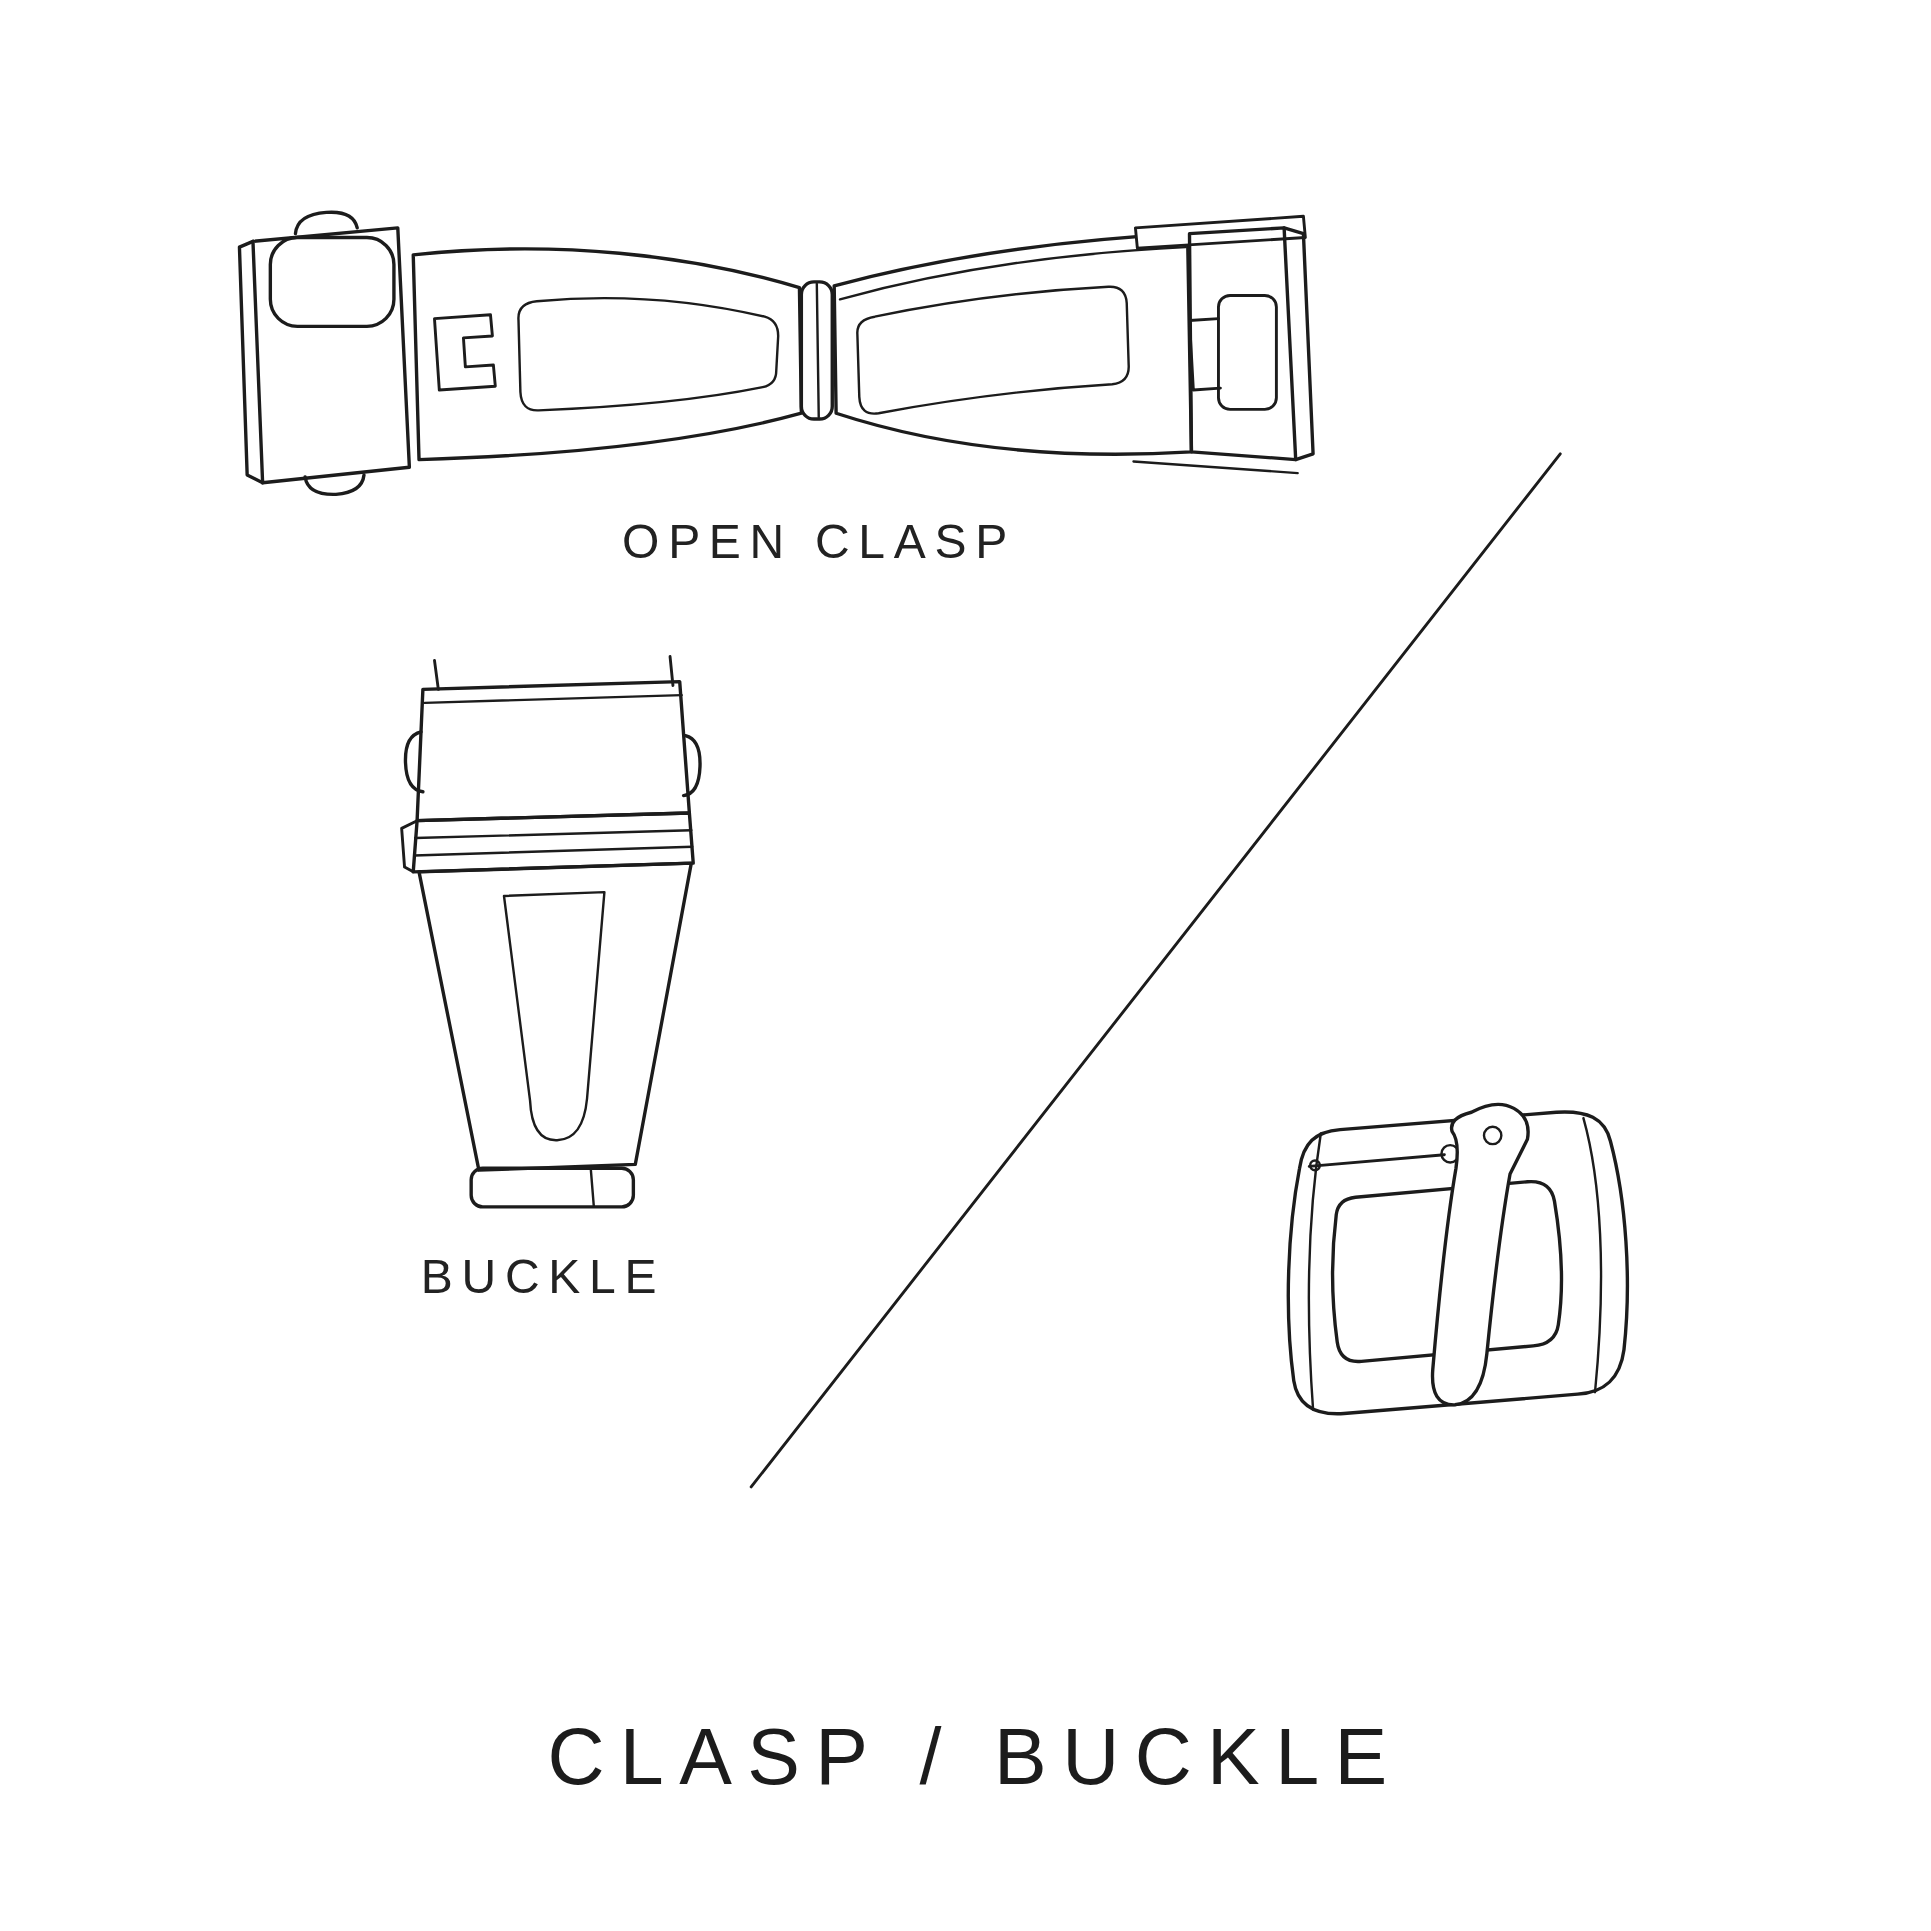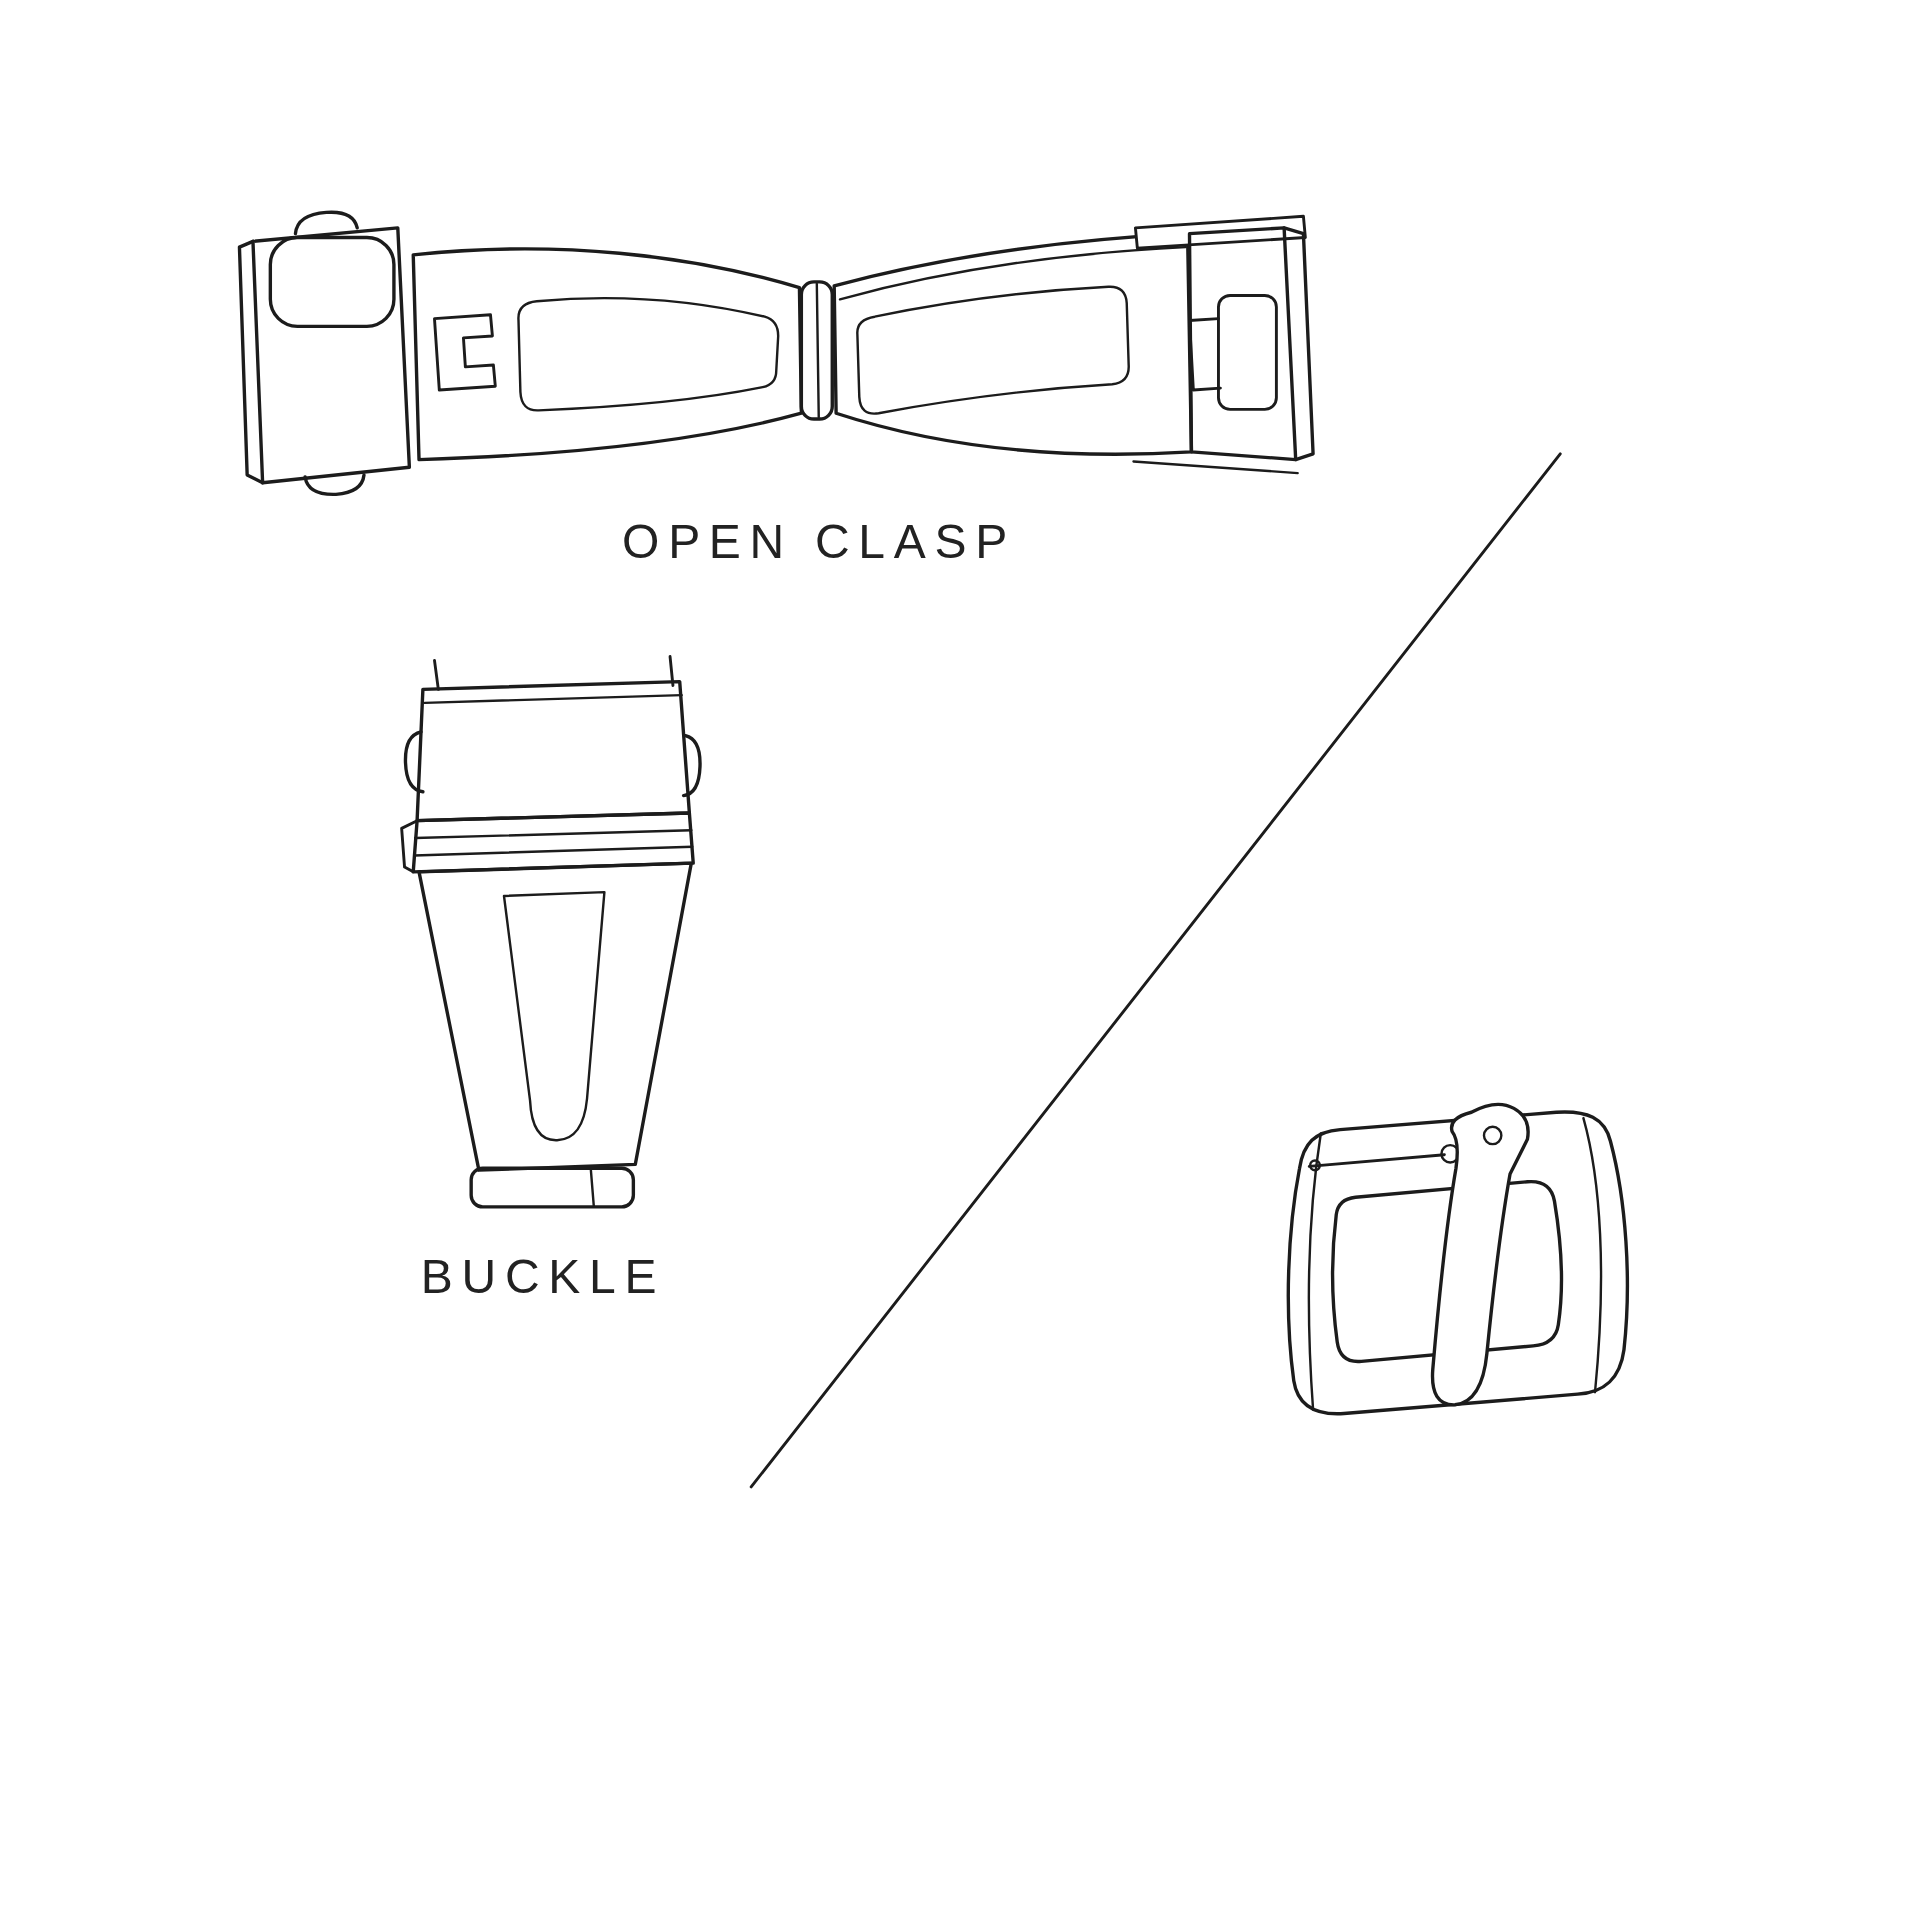--- a/index.html
+++ b/index.html
@@ -118,15 +118,16 @@
 
       <path fill="#ffffff" d="M1524 1152 Q1550 1138 1568 1148 Q1586 1158 1582 1180 L1564 1216 C1554 1272 1546 1342 1540 1402 Q1535 1452 1507 1455 Q1481 1456 1484 1418 C1490 1348 1498 1268 1508 1210 Q1512 1182 1504 1172 Q1500 1158 1524 1152 Z"></path>
       <circle stroke-width="2.5" cx="1546" cy="1176" r="9"></circle>
     </g>
   </svg>
 
   <div class="label open-clasp-label">OPEN CLASP</div>
 
   <div class="label closed-label">BUCKLE</div>
 
+  <div class="diagram-title">CLASP / BUCKLE</div>
 
 </div>
 
 
 </body></html>

